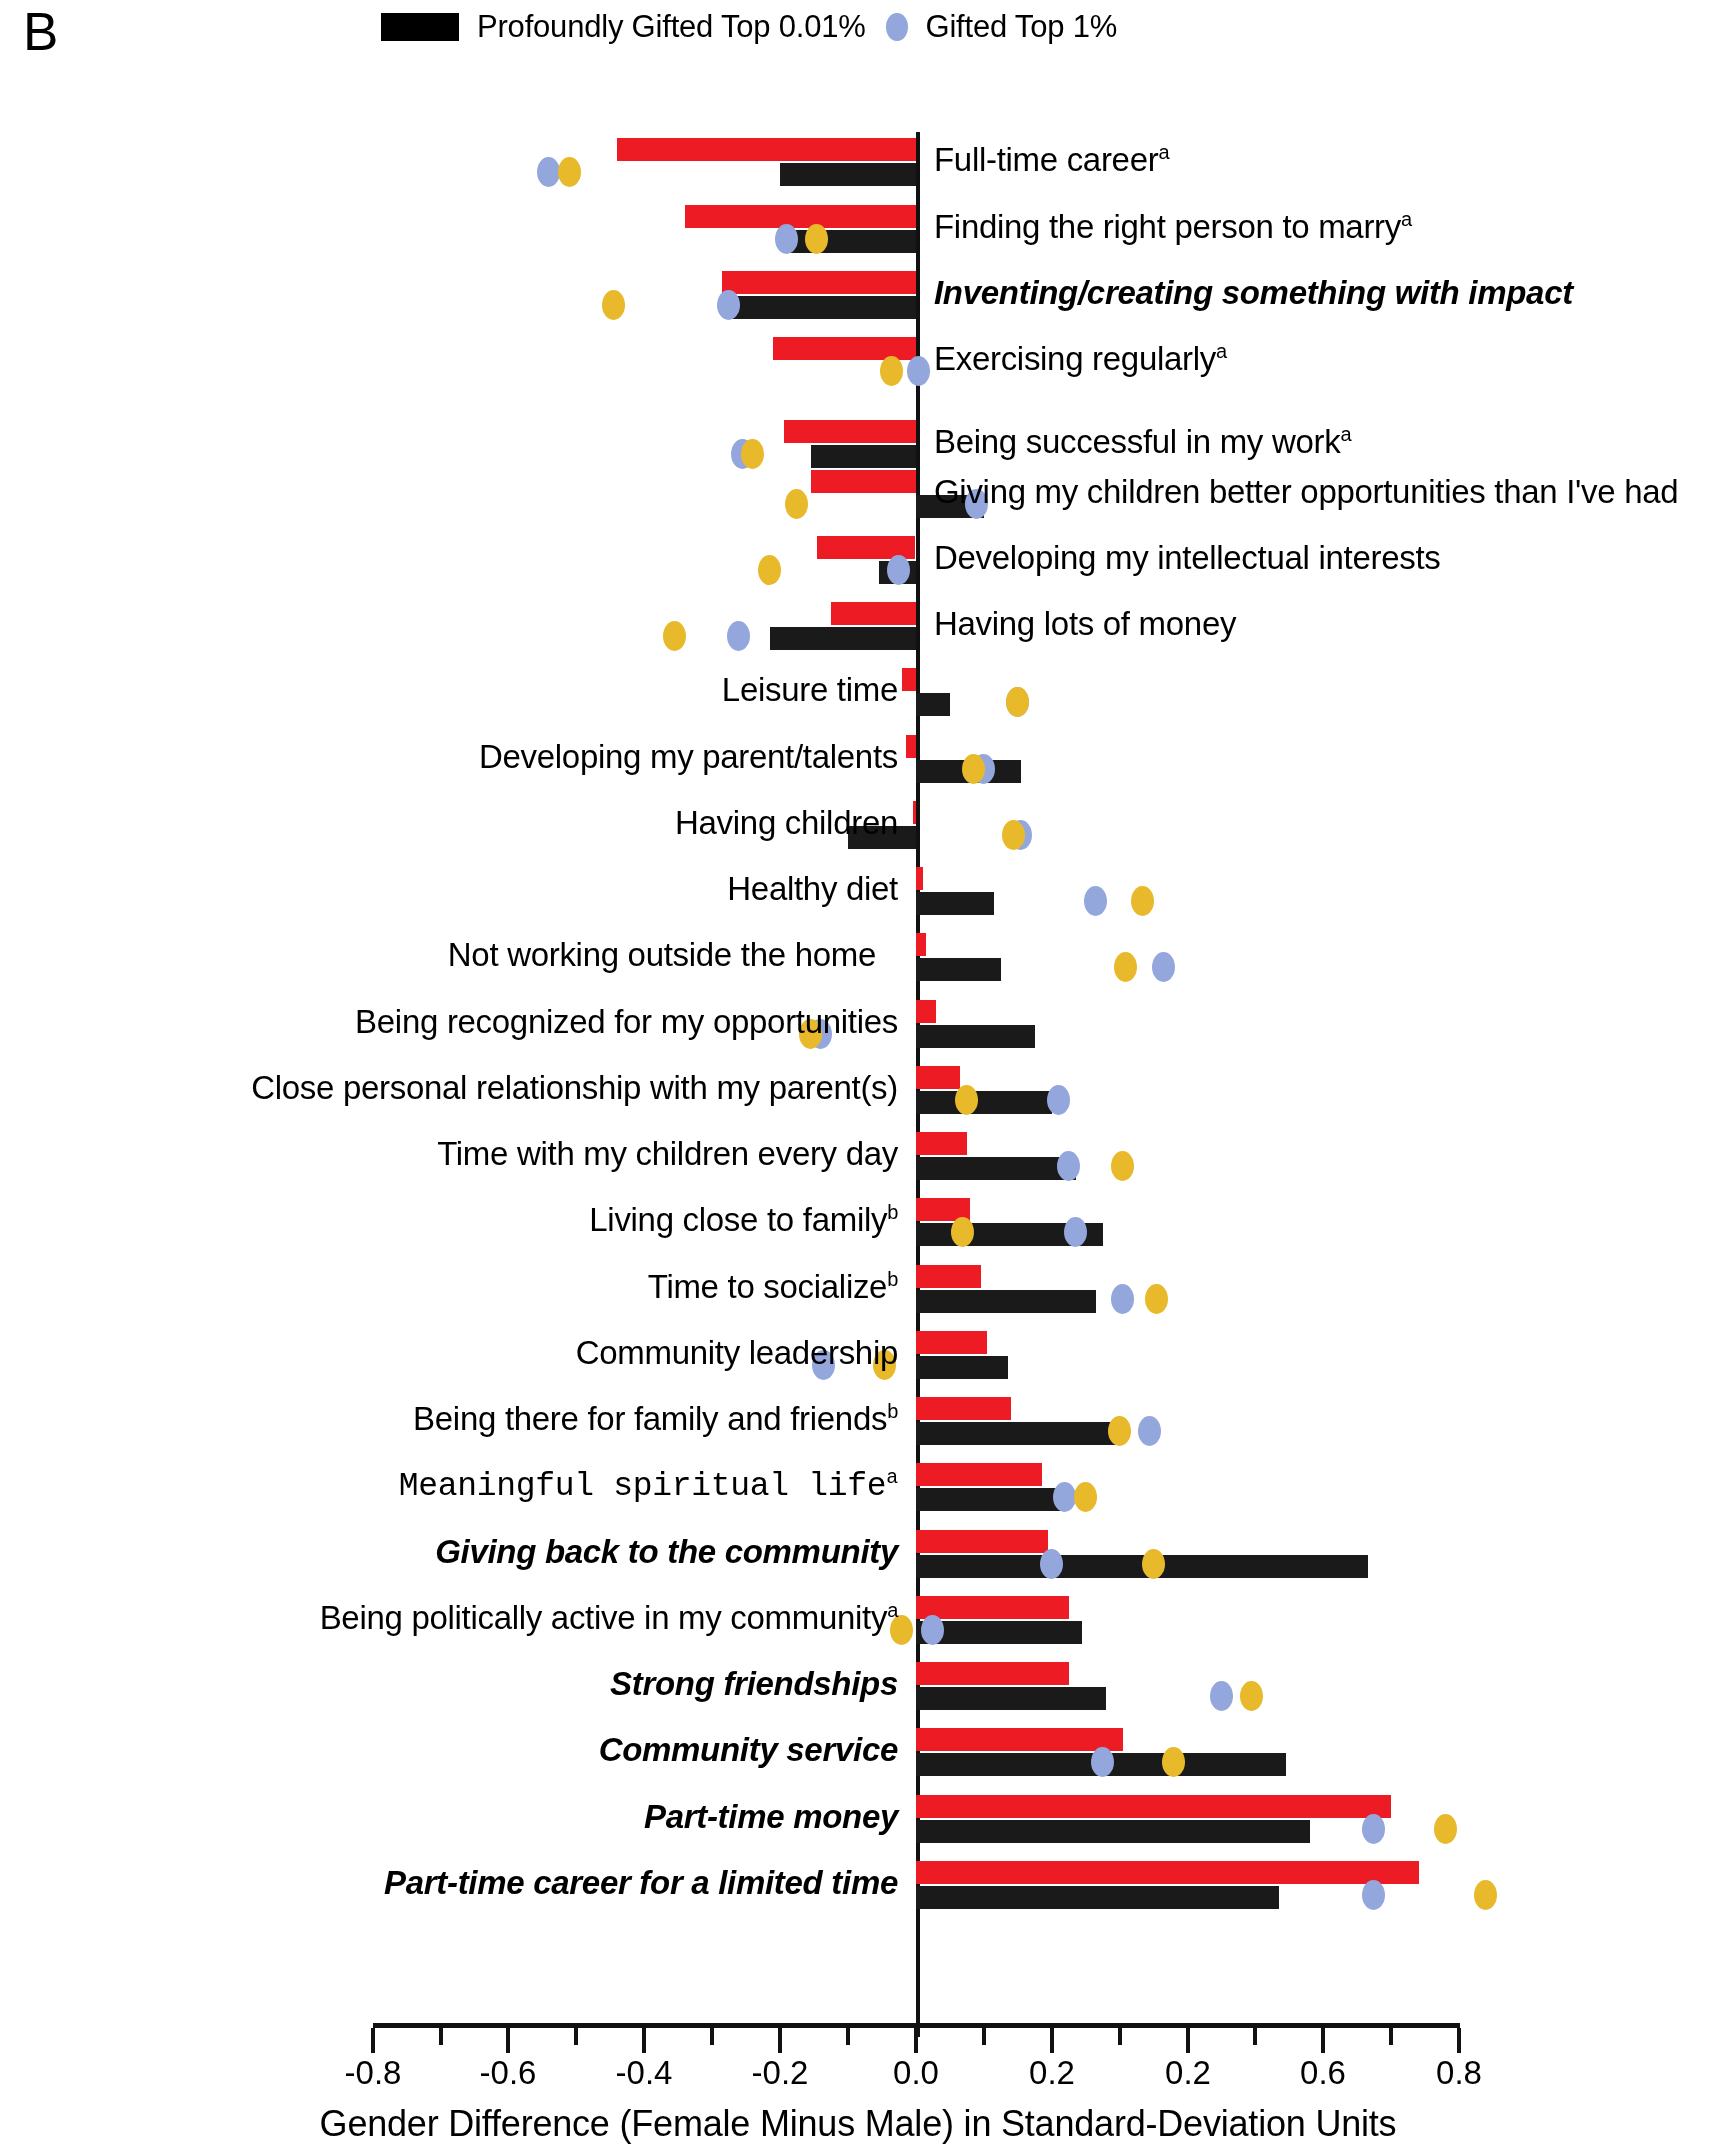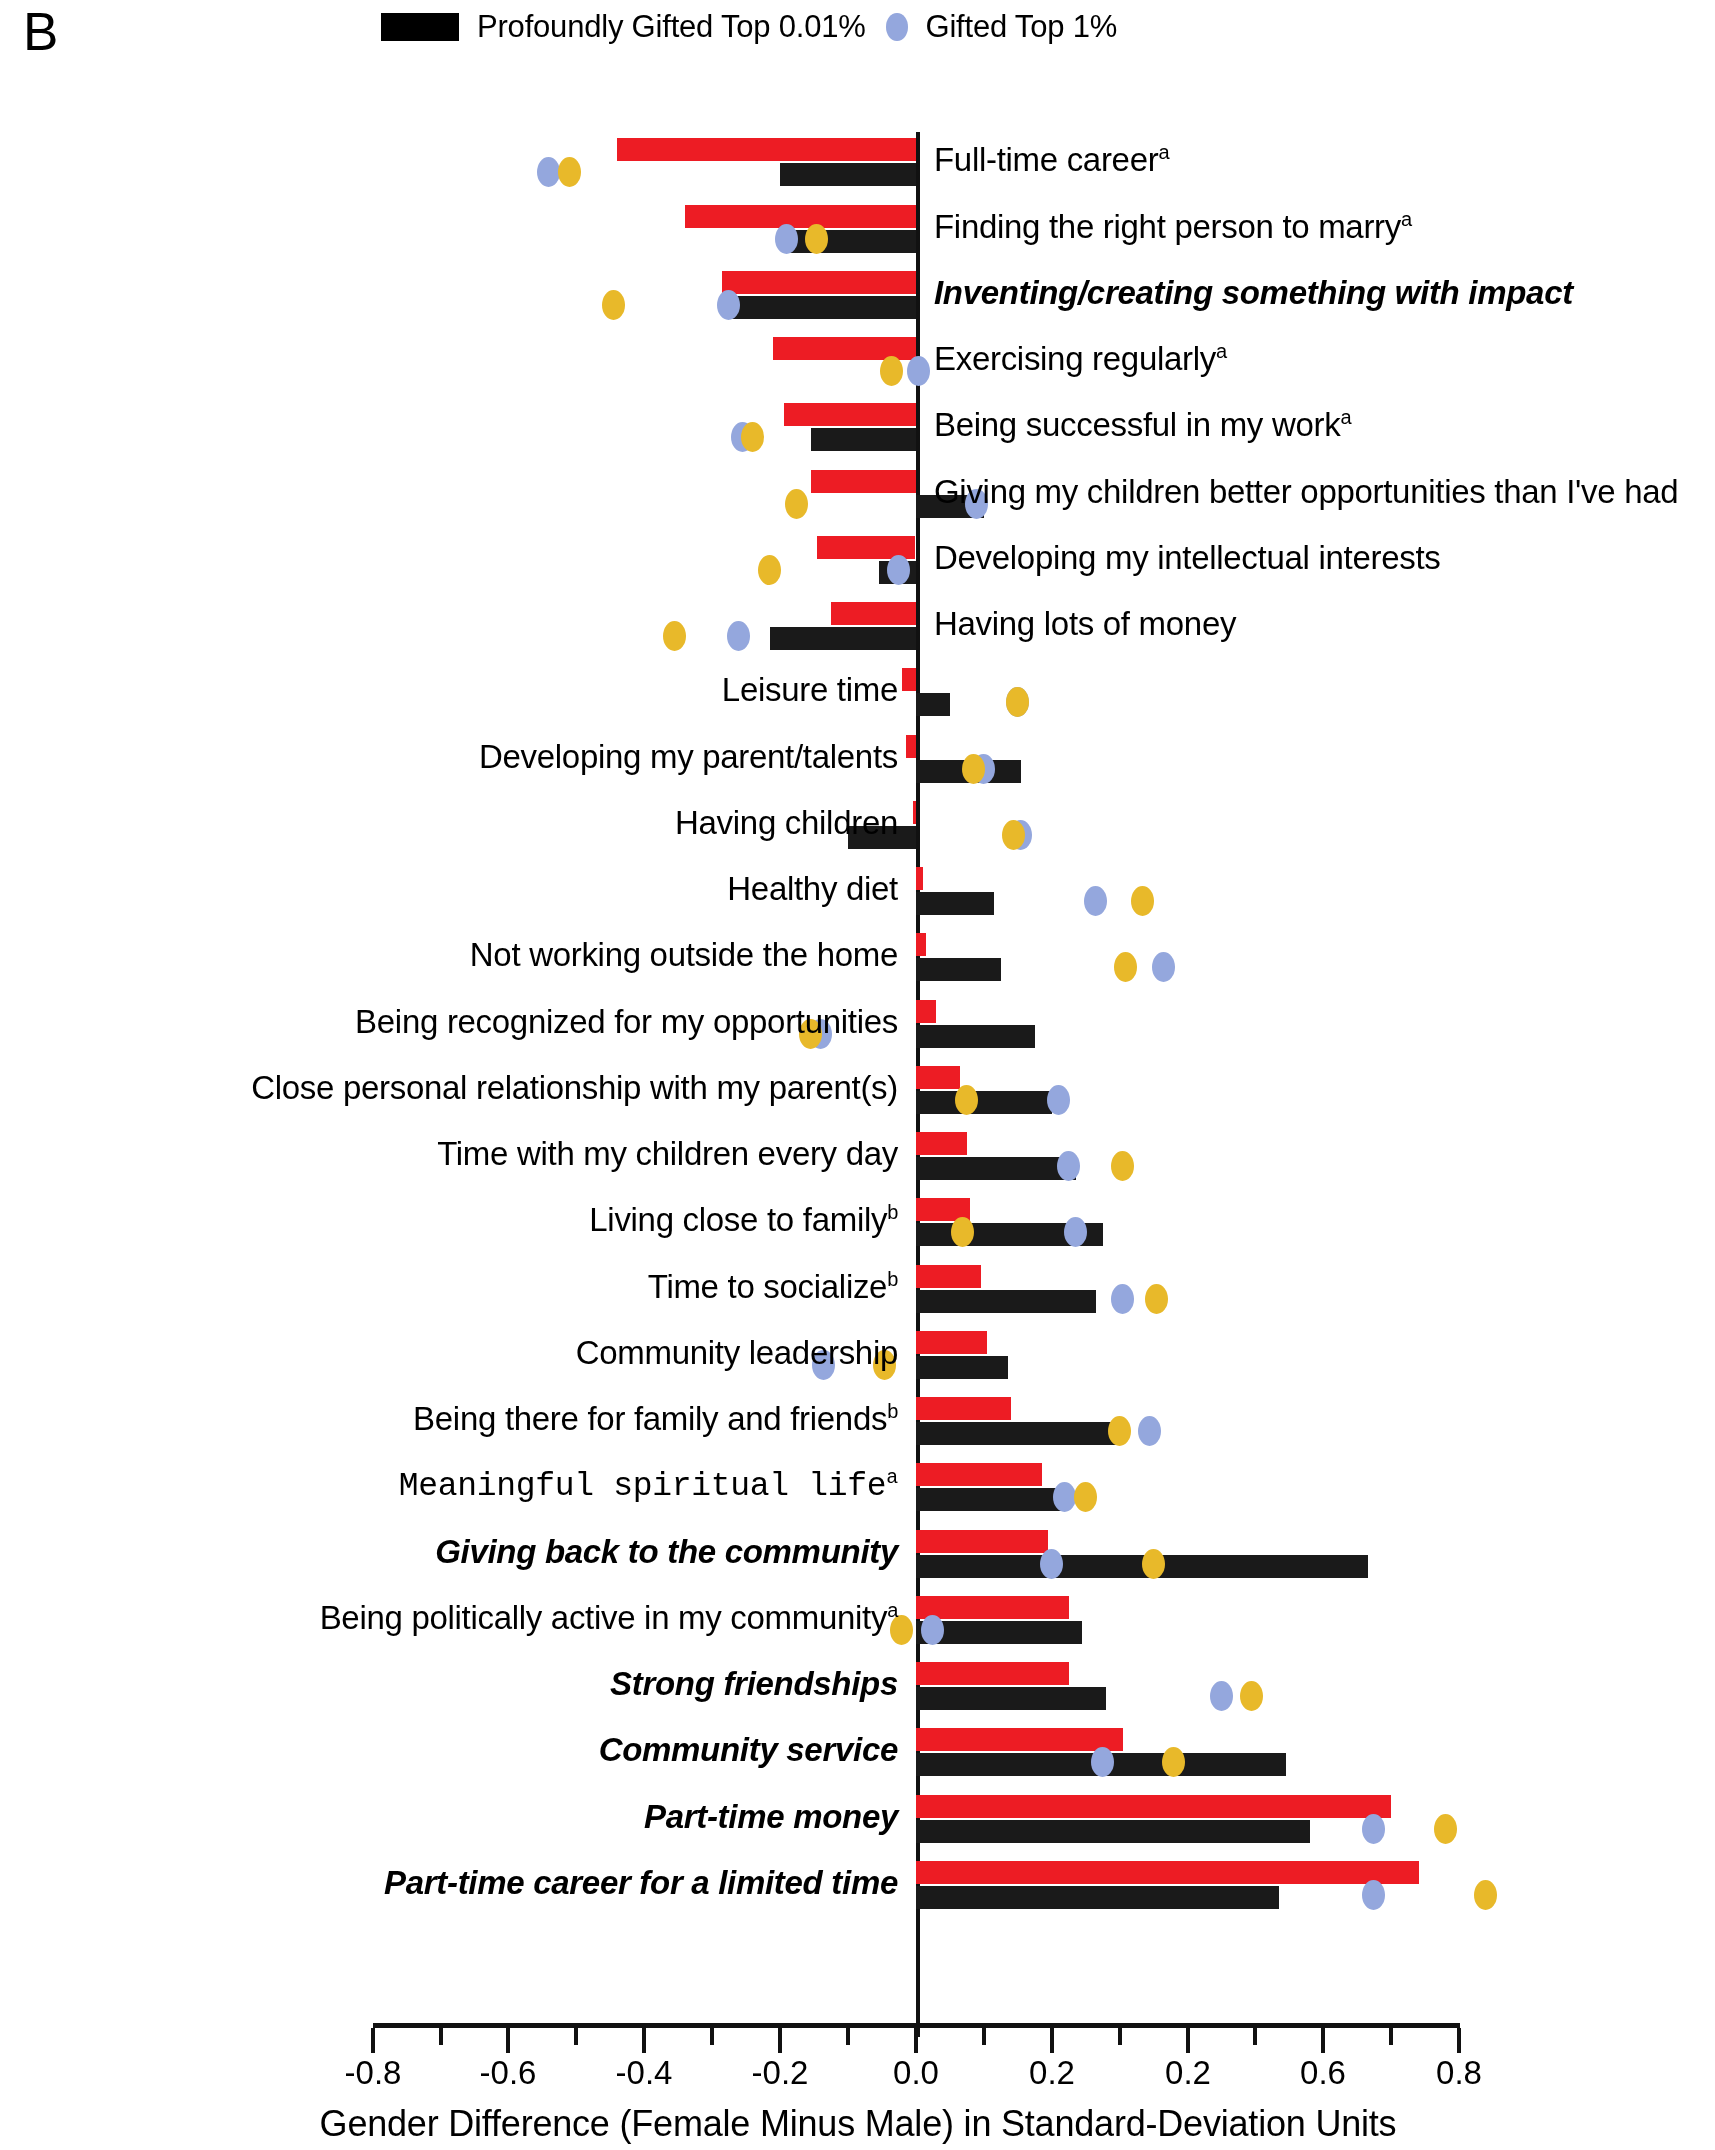--- a/index.html
+++ b/index.html
@@ -90,21 +90,21 @@
           <div class="pt gold" style="left: 614px;"></div>
           <div class="rowlabel bold" style="left: 934px;">Inventing/creating something with impact</div>
         </div>
         <div class="row" style="top: 235px;">
           <div class="bar red" style="left: 773px; width: 143px;"></div>
           <div class="bar black" style="left: 916px; width: 1.7px;"></div>
           <div class="pt blue" style="left: 919px;"></div>
           <div class="pt gold" style="left: 892px;"></div>
           <div class="rowlabel " style="left: 934px;">Exercising regularly<sup>a</sup></div>
         </div>
-        <div class="row" style="top: 301px;">
+        <div class="row" style="top: 318px;">
           <div class="bar red" style="left: 784px; width: 132px;"></div>
           <div class="bar black" style="left: 811px; width: 105px;"></div>
           <div class="pt blue" style="left: 743px;"></div>
           <div class="pt gold" style="left: 753px;"></div>
           <div class="rowlabel " style="left: 934px;">Being successful in my work<sup>a</sup></div>
         </div>
         <div class="row" style="top: 368px;">
           <div class="bar red" style="left: 811px; width: 105px;"></div>
           <div class="bar black" style="left: 916px; width: 68px;"></div>
           <div class="pt blue" style="left: 977px;"></div>
@@ -151,21 +151,21 @@
           <div class="bar black" style="left: 916px; width: 78px;"></div>
           <div class="pt blue" style="left: 1096px;"></div>
           <div class="pt gold" style="left: 1143px;"></div>
           <div class="rowlabel left " style="right: 818px;">Healthy diet</div>
         </div>
         <div class="row" style="top: 831px;">
           <div class="bar red" style="left: 916px; width: 10.2px;"></div>
           <div class="bar black" style="left: 916px; width: 85px;"></div>
           <div class="pt blue" style="left: 1164px;"></div>
           <div class="pt gold" style="left: 1126px;"></div>
-          <div class="rowlabel left " style="right: 818px;">Not working outside the home</div>
+          <div class="rowlabel left " style="right: 840px;">Not working outside the home</div>
         </div>
         <div class="row" style="top: 898px;">
           <div class="bar red" style="left: 916px; width: 20.4px;"></div>
           <div class="bar black" style="left: 916px; width: 119px;"></div>
           <div class="pt blue" style="left: 821px;"></div>
           <div class="pt gold" style="left: 811px;"></div>
           <div class="rowlabel left " style="right: 818px;">Being recognized for my opportunities</div>
         </div>
         <div class="row" style="top: 964px;">
           <div class="bar red" style="left: 916px; width: 44px;"></div>

